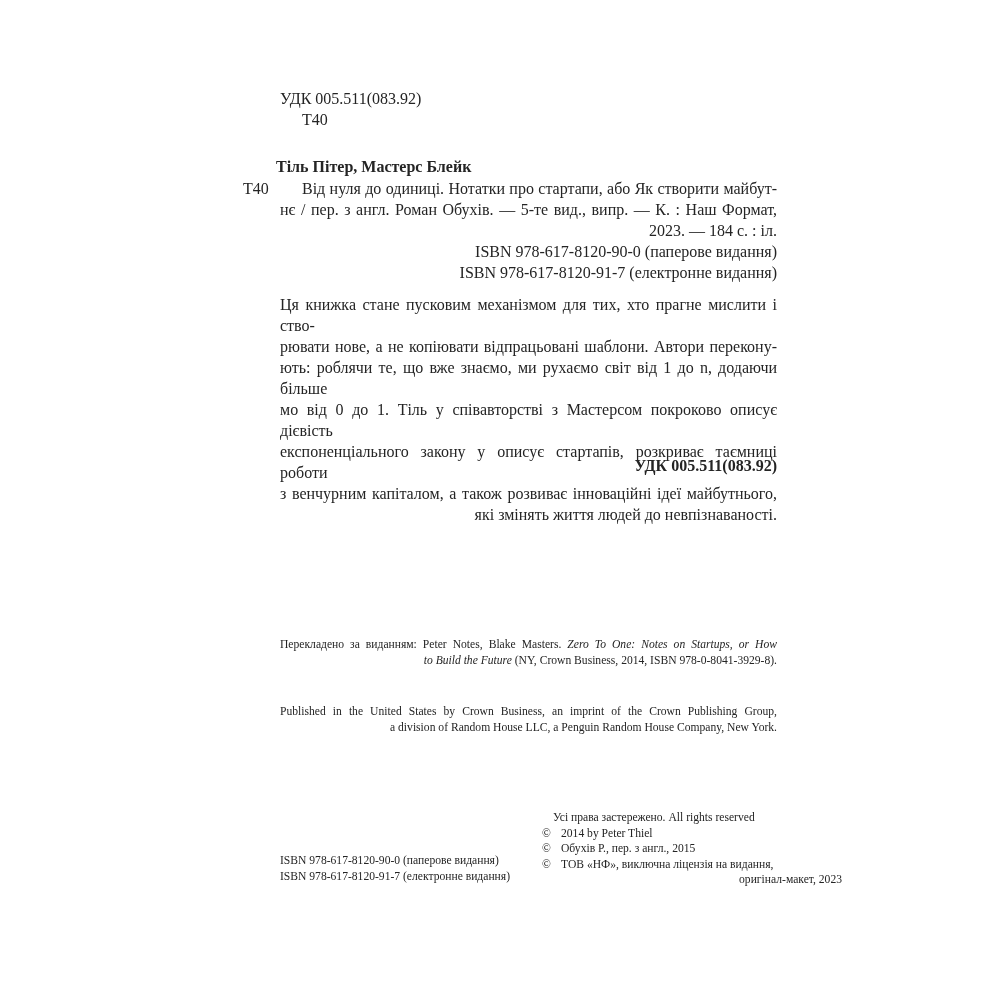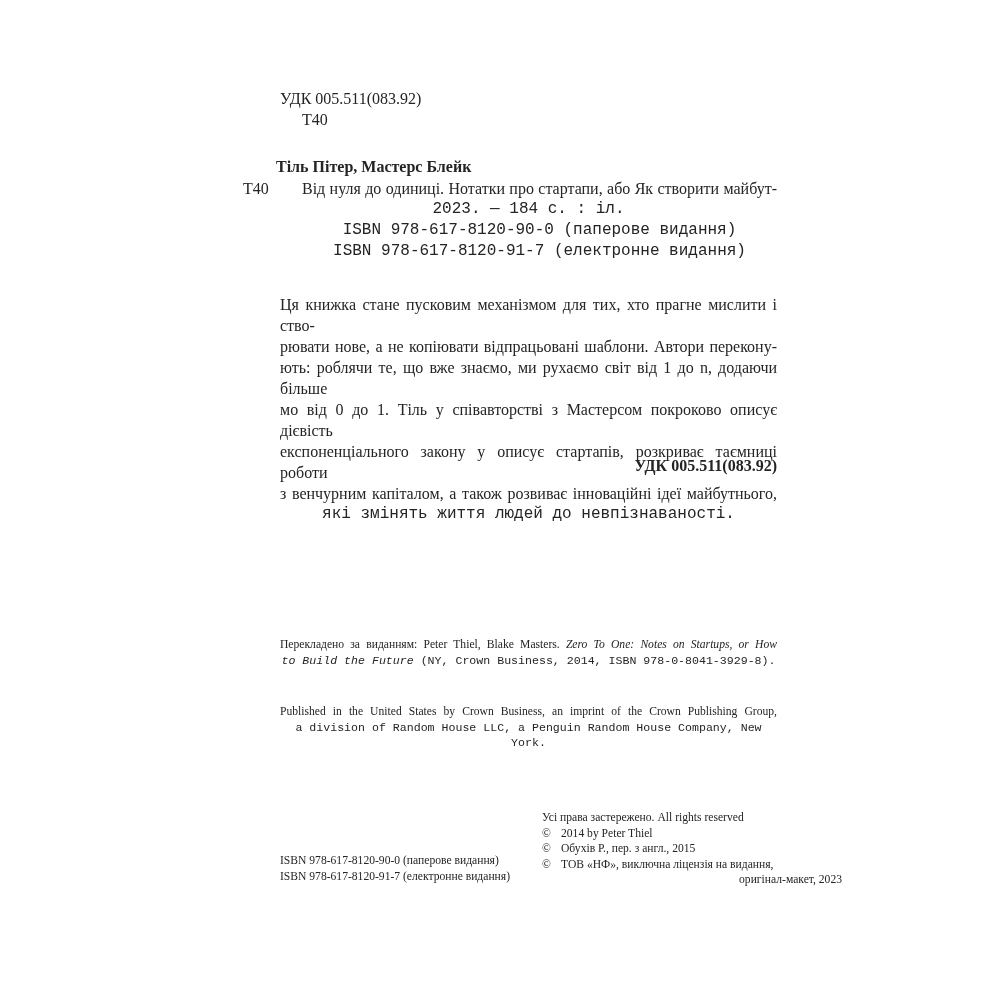--- a/index.html
+++ b/index.html
@@ -23,72 +23,73 @@
   .small-text {
     font-size: 11.6px;
     line-height: 15.6px;
   }
   .b { font-weight: bold; }
   
   .jl {
     text-align: justify;
     text-align-last: justify;
   }
-  .ll { text-align: center; font-family: Liberation Mono, monospace; }
+  .ll { text-align: right; }
   .indent { text-indent: 22px; }
   .shift { margin-left: 22px; }
 
   #udc-top        { left: 280px; top: 88px;  width: 497px; }
   #authors-line   { left: 276px; top: 156px; width: 497px; }
   #catalog-entry  { left: 280px; top: 178px; width: 497px; }
   #entry-code     { position: absolute; left: -37px; top: 0; }
   #annotation     { left: 280px; top: 294px; width: 497px; }
   #udc-bottom     { left: 280px; top: 455px; width: 497px; text-align: right; }
   #source-note    { left: 280px; top: 637px; width: 497px; }
   #publisher-note { left: 280px; top: 704px; width: 497px; }
   #rights-block   { left: 542px; top: 810px; width: 300px; }
   #footer-isbn    { left: 280px; top: 853px; width: 300px; }
 
-  .rights-first { }
+  .rights-first { margin-left: 11px; }
   .c-row { display: flex; }
   .c-sym { width: 19px; flex: none; }
   .c-cont { margin-left: 19px; text-align: right; }
 </style>
 </head>
 <body>
 
 <div id="udc-top" class="abs body-text">
   <div>УДК 005.511(083.92)</div>
   <div class="shift">Т40</div>
 </div>
 
 <div id="authors-line" class="abs body-text b">Тіль Пітер, Мастерс Блейк</div>
 
 <div id="catalog-entry" class="abs body-text">
   <span id="entry-code">Т40</span>
   <div class="jl indent">Від нуля до одиниці. Нотатки про стартапи, або Як створити майбут-</div>
+  <div class="jl">нє / пер. з англ. Роман Обухів. — 5-те вид., випр. — К. : Наш Формат,</div>
   <div class="ll">2023. — 184 с. : іл.</div>
   <div class="ll shift">ISBN 978-617-8120-90-0 (паперове видання)</div>
   <div class="ll shift">ISBN 978-617-8120-91-7 (електронне видання)</div>
 </div>
 
 <div id="annotation" class="abs body-text">
   <div class="jl">Ця книжка стане пусковим механізмом для тих, хто прагне мислити і ство-</div>
   <div class="jl">рювати нове, а не копіювати відпрацьовані шаблони. Автори перекону-</div>
   <div class="jl">ють: роблячи те, що вже знаємо, ми рухаємо світ від 1 до n, додаючи більше</div>
   <div class="jl">мо від 0 до 1. Тіль у співавторстві з Мастерсом покроково описує дієвість</div>
   <div class="jl">експоненціального закону у описує стартапів, розкриває таємниці роботи</div>
   <div class="jl">з венчурним капіталом, а також розвиває інноваційні ідеї майбутнього,</div>
   <div class="ll">які змінять життя людей до невпізнаваності.</div>
 </div>
 
 <div id="udc-bottom" class="abs body-text b">УДК 005.511(083.92)</div>
 
 <div id="source-note" class="abs small-text">
-  <div class="jl"><span>Перекладено за виданням: Peter Thiel, Blake Masters. </span><em>Zero To One: Notes on Startups, or How</em></div>
+  <div class="jl"><span>Перекладено за виданням: Peter Notes, Blake Masters. </span><em>Zero To One: Notes on Startups, or How</em></div>
   <div class="ll"><em>to Build the Future</em><span> (NY, Crown Business, 2014, ISBN 978-0-8041-3929-8).</span></div>
 </div>
 
 <div id="publisher-note" class="abs small-text">
   <div class="jl">Published in the United States by Crown Business, an imprint of the Crown Publishing Group,</div>
   <div class="ll">a division of Random House LLC, a Penguin Random House Company, New York.</div>
 </div>
 
 <div id="rights-block" class="abs small-text">
   <div class="rights-first">Усі права застережено. All rights reserved</div>

